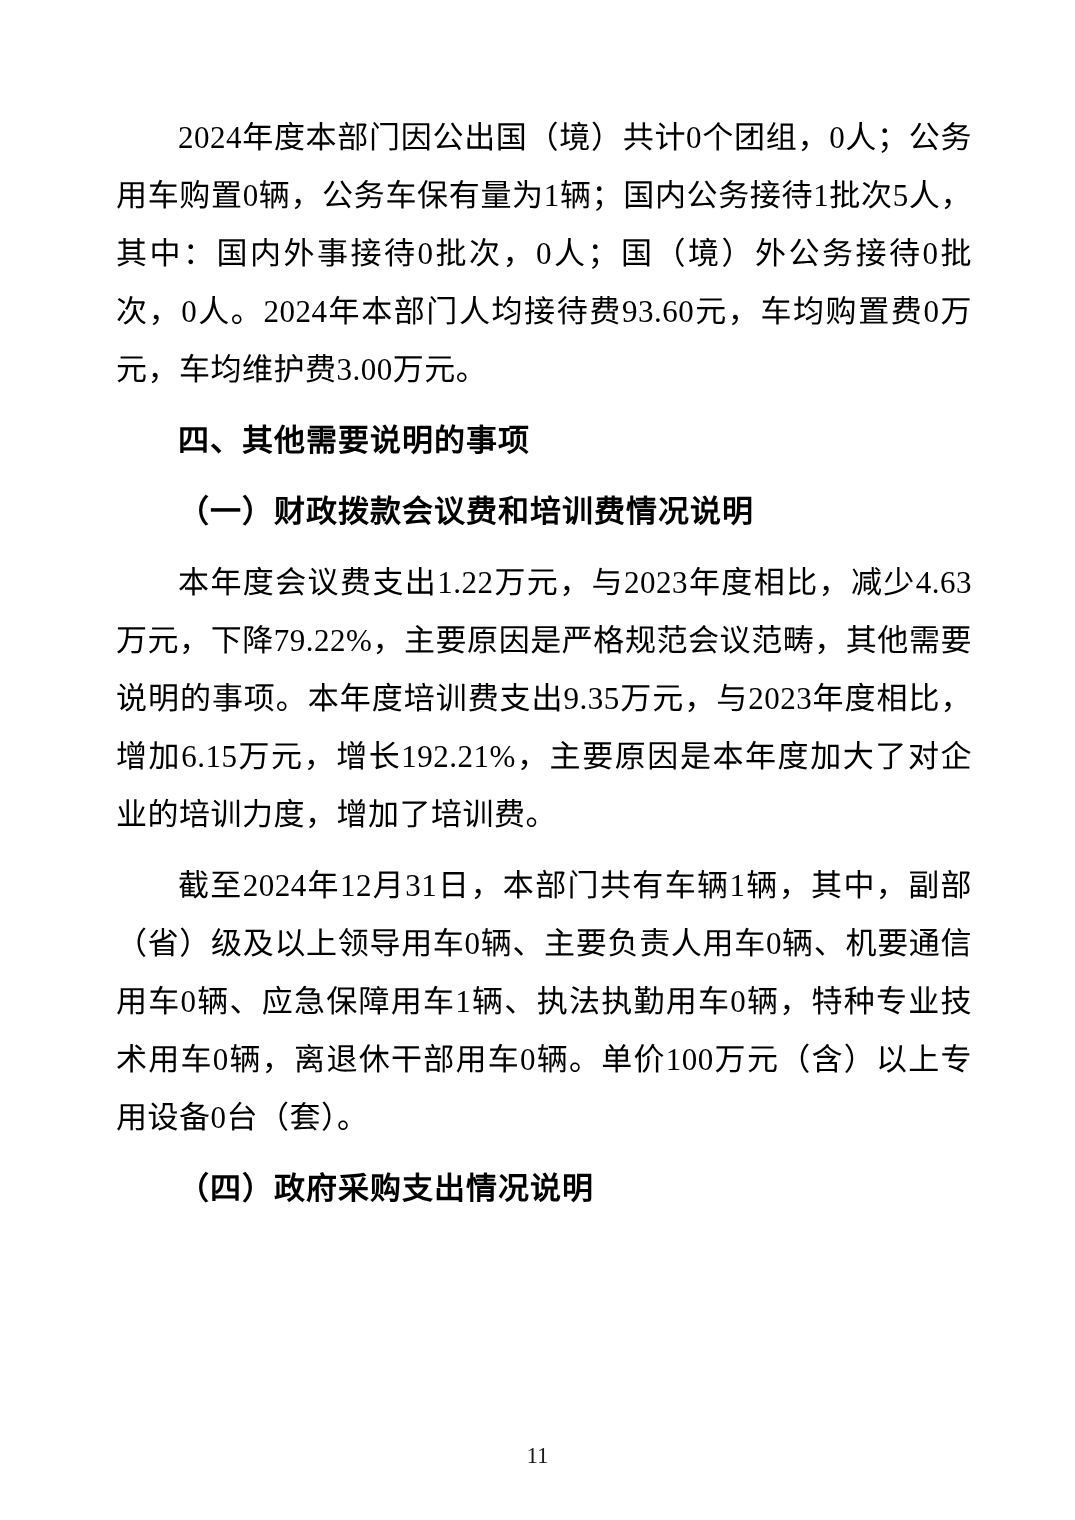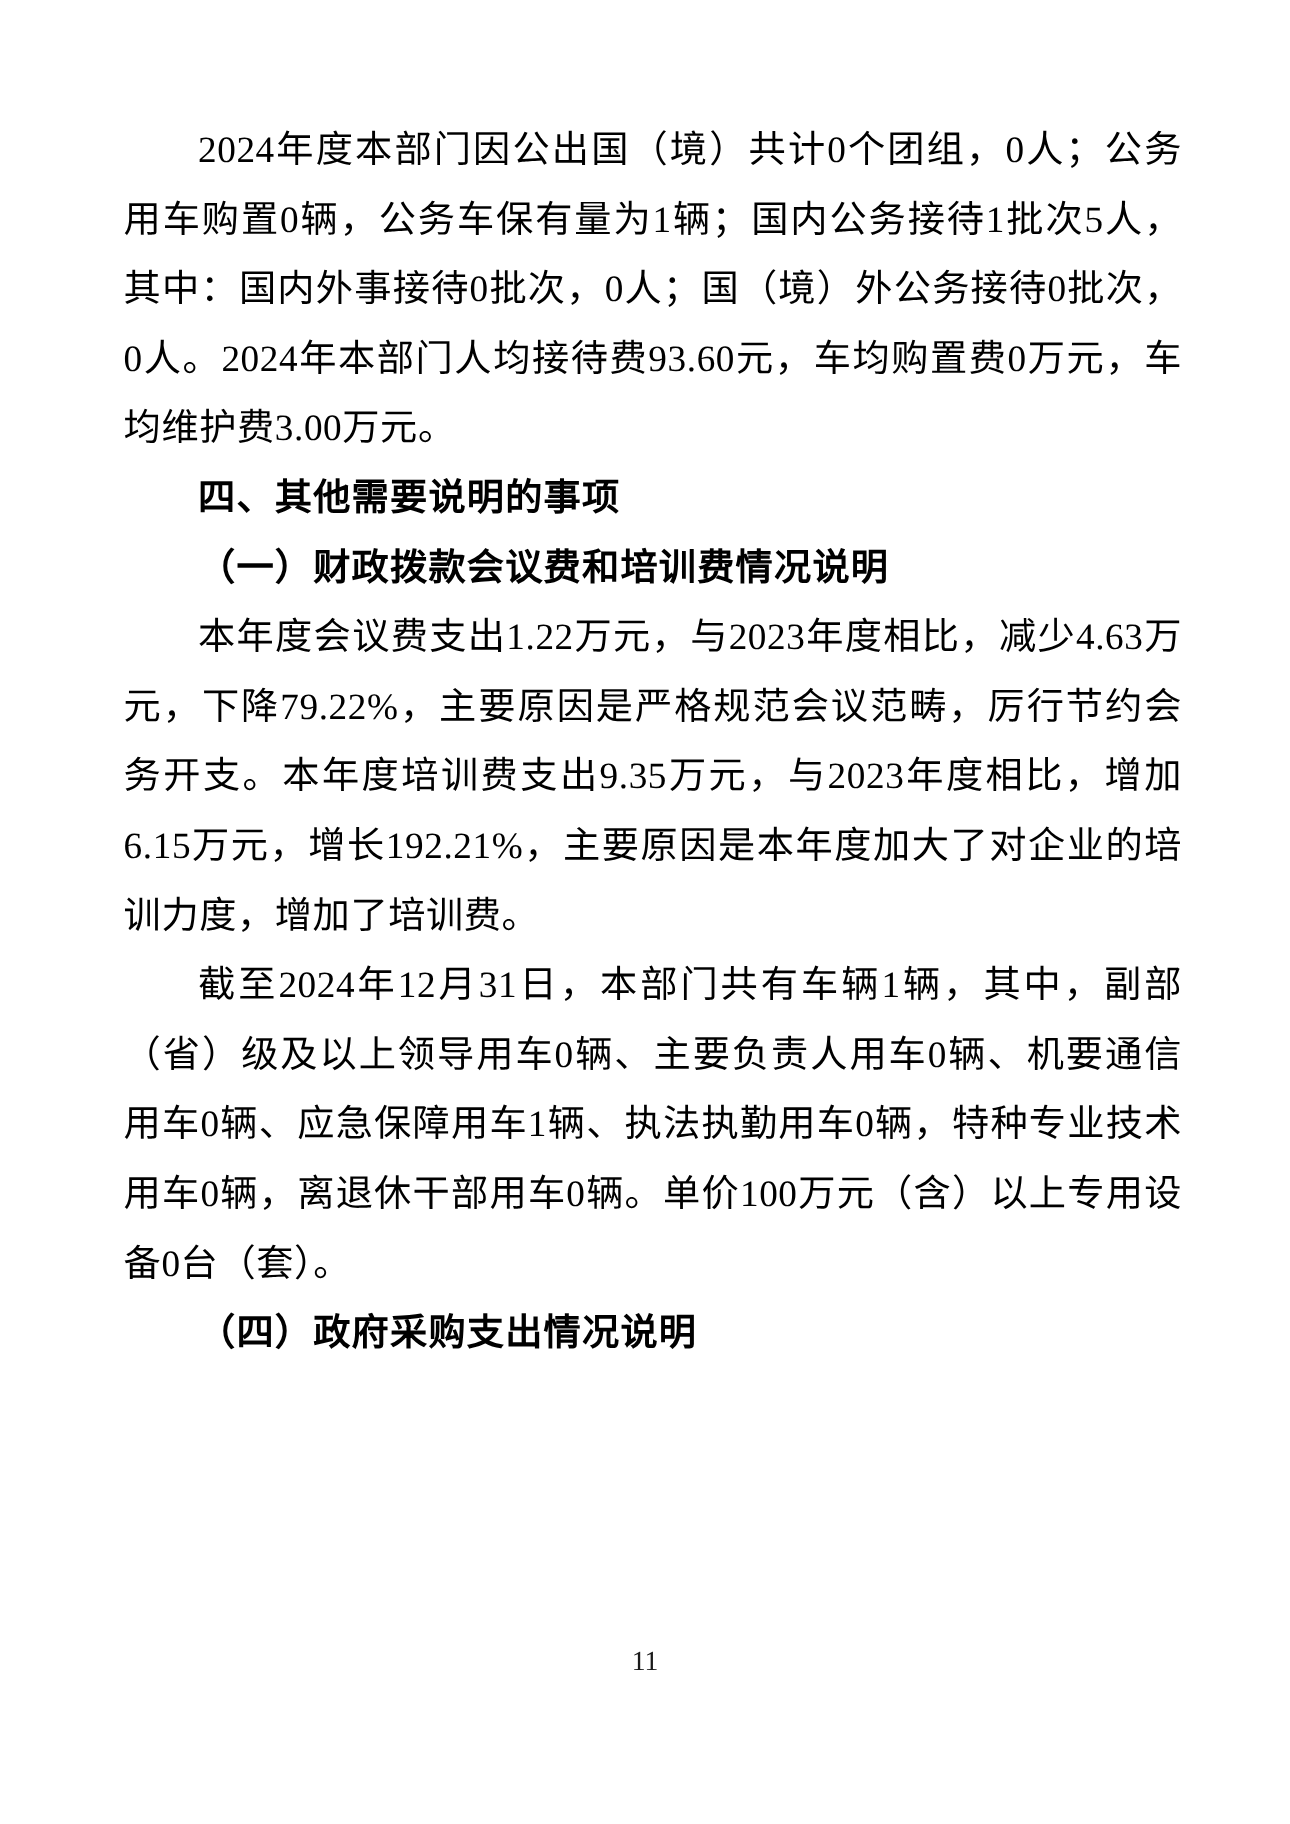--- a/index.html
+++ b/index.html
@@ -18,21 +18,21 @@
   }
   .content {
     position: absolute;
     left: 103px;
     top: 96px;
     width: 882px;
   }
   .content p,
   .content h2,
   .content h3 {
-    margin: 0;
+    margin: 13px;
     padding: 0;
     font-size: 31px;
     line-height: 58px;
     font-weight: normal;
     text-indent: 2em;
     letter-spacing: 0.5px;
   }
   p.body {
     text-align: justify;
     text-justify: inter-character;
@@ -42,40 +42,40 @@
     font-weight: bold;
     letter-spacing: 1px;
   }
   h3.heading-kai {
     font-weight: bold;
     letter-spacing: 1px;
   }
   .page-number {
     position: absolute;
     left: 0;
-    top: 1370px;
+    top: 1441px;
     width: 100%;
     text-align: center;
     font-size: 23px;
     line-height: 30px;
     color: #1a1a1a;
   }
 </style>
 </head>
 <body>
 
 <div class="page">
   <div class="content">
 
     <p class="body">2024年度本部门因公出国（境）共计0个团组，0人；公务用车购置0辆，公务车保有量为1辆；国内公务接待1批次5人，其中：国内外事接待0批次，0人；国（境）外公务接待0批次，0人。2024年本部门人均接待费93.60元，车均购置费0万元，车均维护费3.00万元。</p>
 
     <h2 class="heading-hei">四、其他需要说明的事项</h2>
 
     <h3 class="heading-kai">（一）财政拨款会议费和培训费情况说明</h3>
-    <p class="body">本年度会议费支出1.22万元，与2023年度相比，减少4.63万元，下降79.22%，主要原因是严格规范会议范畴，厉行节约会务开支。本年度培训费支出9.35万元，与2023年度相比，增加6.15万元，增长192.21%，主要原因是本年度加大了对企业的培训力度，增加了培训费。</p>
+    <p class="body">本年度会议费支出1.22万元，与2023年度相比，减少4.63万元，下降79.22%，主要原因是严格规范会议范畴，其他需要说明的事项。本年度培训费支出9.35万元，与2023年度相比，增加6.15万元，增长192.21%，主要原因是本年度加大了对企业的培训力度，增加了培训费。</p>
 
 
     <p class="body">截至2024年12月31日，本部门共有车辆1辆，其中，副部（省）级及以上领导用车0辆、主要负责人用车0辆、机要通信用车0辆、应急保障用车1辆、执法执勤用车0辆，特种专业技术用车0辆，离退休干部用车0辆。单价100万元（含）以上专用设备0台（套）。</p>
 
     <h3 class="heading-kai">（四）政府采购支出情况说明</h3>
 
   </div>
 
   <div class="page-number">11</div>
 </div>

